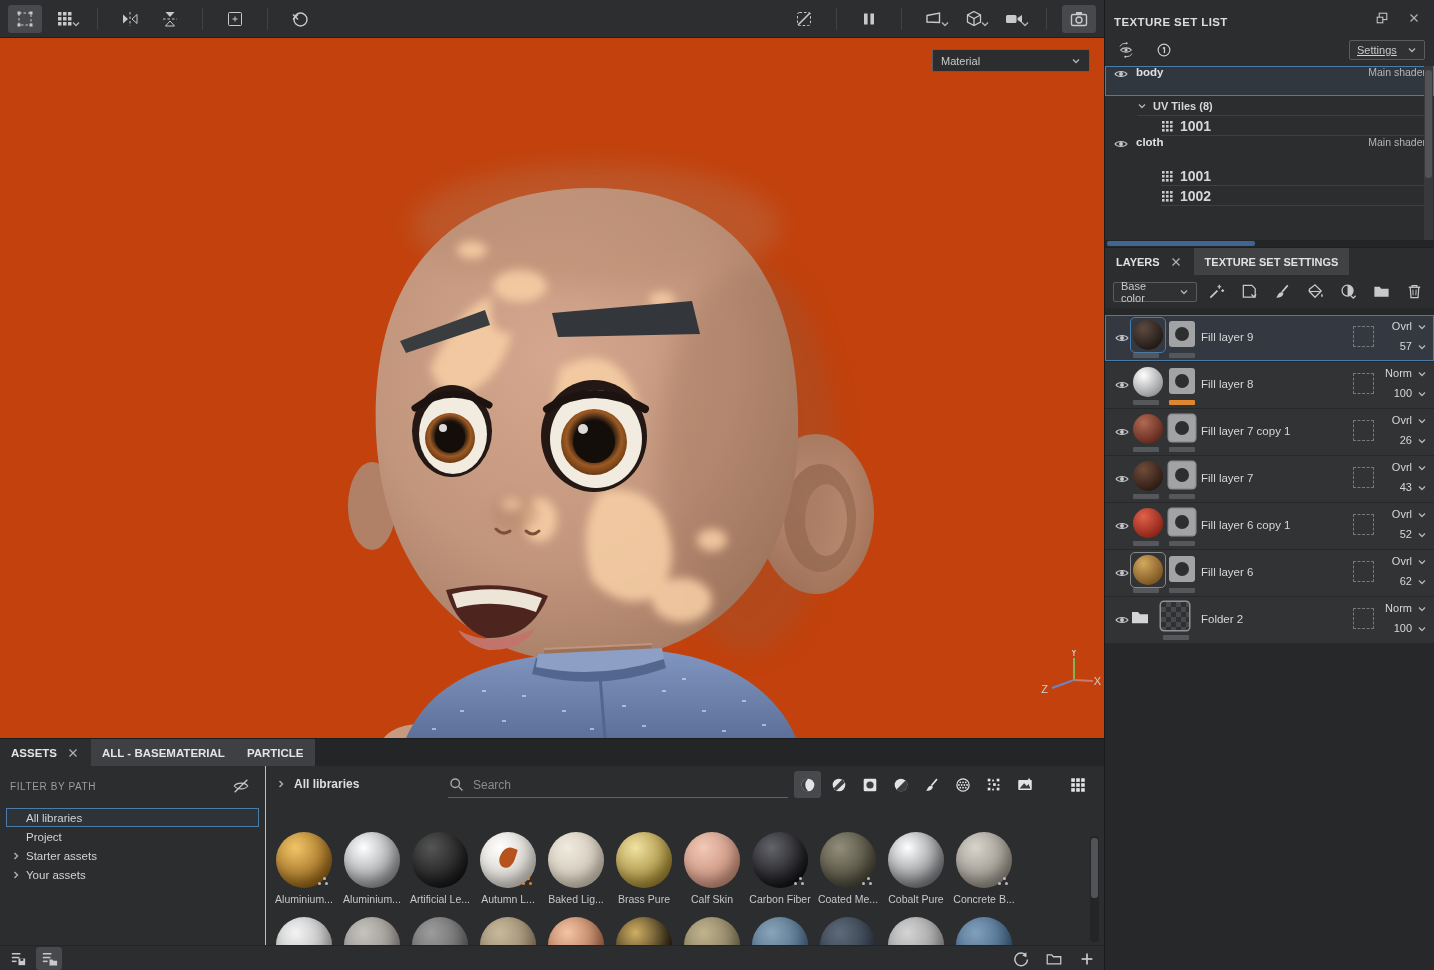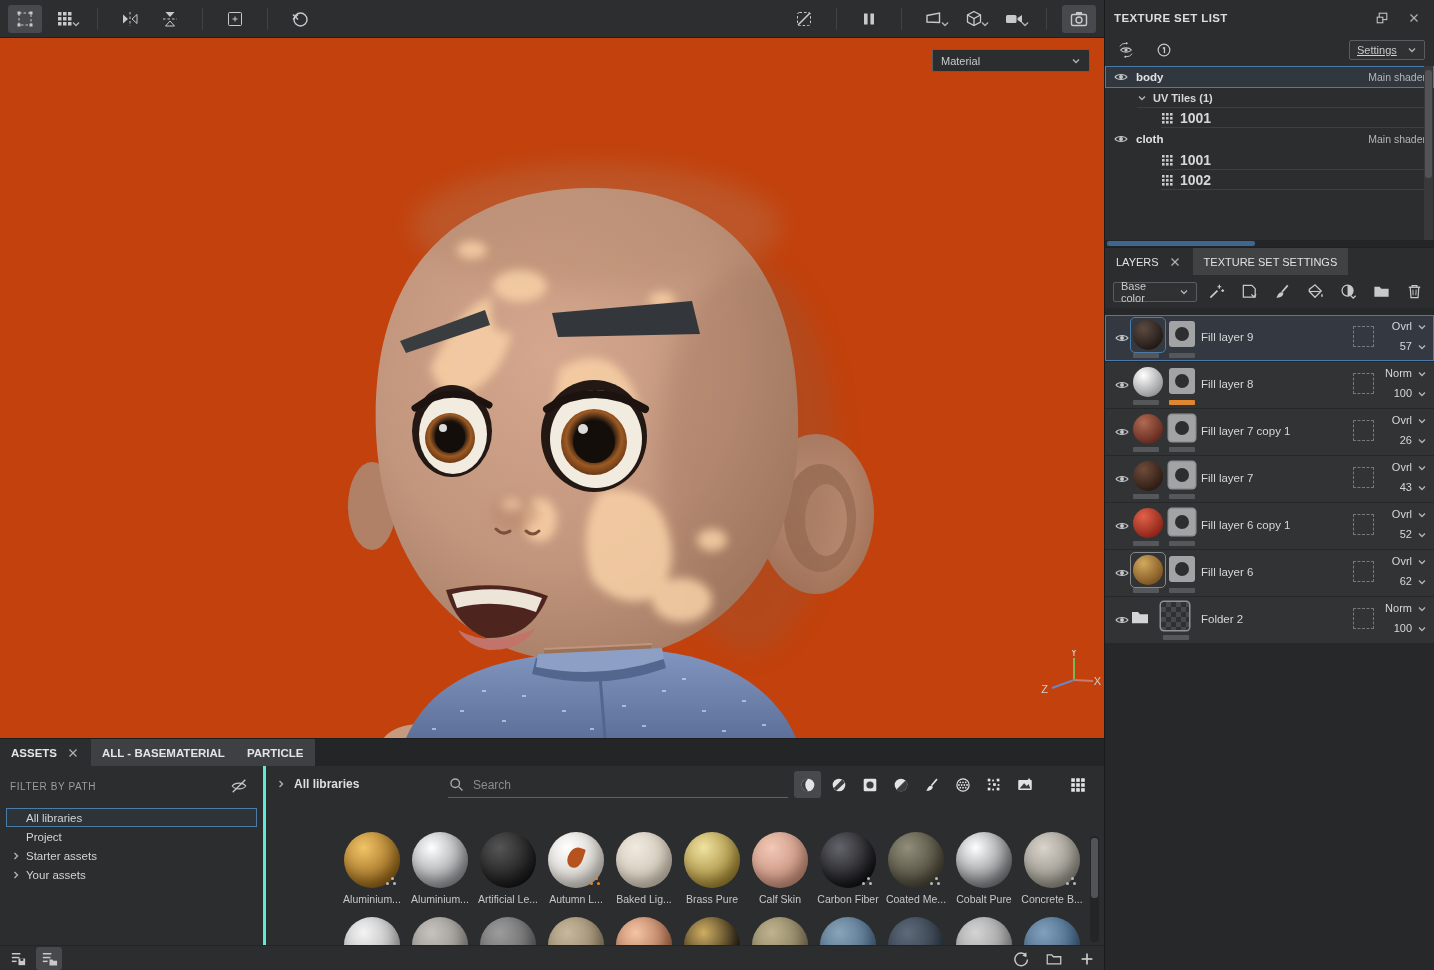--- a/index.html
+++ b/index.html
@@ -18,44 +18,44 @@
   .btn .dd { position:absolute; right:1px; bottom:0; }
 
   
   .viewport { position:absolute; left:0; top:38px; width:1104px; height:700px; background:#c2410c; overflow:hidden; }
   .vp-select { position:absolute; left:932px; top:11px; width:158px; height:23px; background:#2b2d2f; border:1px solid #5a5c5f; border-radius:2px; display:flex; align-items:center; padding:0 8px; font-size:11px; color:#c9cacb; }
   .vp-select .lbl { flex:1; }
   .axis { position:absolute; left:1036px; top:612px; width:66px; height:52px; }
 
   
   .rcol { position:absolute; left:1104px; top:0; width:330px; height:970px; background:#2b2d2f; border-left:1px solid #191b1d; }
-  .tsl-h { position:absolute; left:0; top:0; width:100%; height:36px; display:flex; align-items:center; padding:0 9px; gap:10px; }
+  .tsl-h { position:absolute; left:0; top:0; width:100%; height:36px; display:flex; align-items:flex-end; padding:8px 9px; gap:10px; }
   .tsl-title { flex:1; font-size:11.5px; font-weight:bold; letter-spacing:.4px; color:#dcdddd; }
   .tsl-tools { position:absolute; left:0; top:36px; width:100%; height:28px; display:flex; align-items:center; padding:0 9px; gap:14px;text-decoration:underline; }
   .sel { display:flex; align-items:center; background:#2f3133; border:1px solid #5a5c5f; border-radius:2px; height:20px; padding:0 7px; font-size:11px; color:#c9cacb; gap:10px; }
   .sel .lbl { flex:1; }
   .tsl-settings { margin-left:auto; width:76px; }
   .tsl-list { position:absolute; left:0; top:66px; width:100%; height:174px; overflow:hidden; }
-  .ts-row { height:22px; display:flex; align-items:center; padding:0 8px; gap:7px; position:relative; }
+  .ts-row { height:30px; display:flex; align-items:flex-start; padding:0 8px; gap:7px; position:relative; }
   .ts-row.selected { outline:1px solid #4d7ba7; outline-offset:-1px; background:#30373e; }
   .ts-name { font-size:11.5px; font-weight:bold; color:#e0e1e2; }
   .ts-shader { margin-left:auto; font-size:10.5px; color:#b4b5b6; }
   .uv-row { height:20px; display:flex; align-items:center; padding-left:32px; gap:6px; position:relative; }
   .uv-row:after { content:""; position:absolute; left:32px; right:10px; bottom:0; height:1px; background:#3d3f42; }
   .uv-lbl { font-size:11px; font-weight:bold; color:#d6d7d8; }
   .tile-row { height:20px; display:flex; align-items:center; padding-left:56px; gap:7px; position:relative; }
   .tile-row:after { content:""; position:absolute; left:56px; right:10px; bottom:0; height:1px; background:#3d3f42; }
   .tile-num { font-size:14px; font-weight:bold; color:#d6d7d8; }
   .tsl-vscroll { position:absolute; right:1px; top:66px; width:9px; height:174px; background:#37393b; }
   .tsl-vthumb { width:7px; margin:4px auto 0; height:108px; background:#515356; border-radius:3px; }
   .tsl-hscroll { position:absolute; left:0; top:240px; width:100%; height:7px; background:#232527; }
   .tsl-hthumb { width:148px; height:5px; margin:1px 0 0 2px; background:#3f6690; border-radius:2px; }
 
   .ltabs { position:absolute; left:0; top:247px; width:100%; height:28px; background:#2b2d2f; border-top:1px solid #1e2022; display:flex; }
-  .ltab { padding:0 11px; display:flex; align-items:center; gap:9px; font-size:11px; font-weight:normal; color:#e0e1e2; white-space:nowrap; }
+  .ltab { padding:0 11px; display:flex; align-items:center; gap:9px; font-size:11px; font-weight:bold; color:#e0e1e2; white-space:nowrap; }
   .ltab.inactive { background:#404244; }
   .lbar { position:absolute; left:0; top:275px; width:100%; height:33px; display:flex; align-items:center; padding:0 8px; }
   .lbar .sel { width:84px; }
   .lbar-icons { margin-left:auto; display:flex; gap:9px; align-items:center; }
   .lbar-icons .btn { width:24px; height:24px; }
   .llist { position:absolute; left:0; top:308px; width:100%; bottom:0; background:#262829; padding-top:7px; }
   .lrow { position:relative; height:46px; margin-bottom:1px; background:#313335; }
   .lrow.selected { outline:1.5px solid #4d7ba7; outline-offset:-1.5px; background:#343941; }
   .l-eye { position:absolute; left:9px; top:15px; }
   .l-sphbox { position:absolute; left:25px; top:2px; width:36px; height:36px; border:1px solid transparent; border-radius:5px; display:flex; align-items:center; justify-content:center; }
@@ -74,37 +74,37 @@
   .l-chev2 { position:absolute; right:7px; top:27px; }
   .l-bar { position:absolute; top:38px; width:26px; height:5px; background:#55575a; border-radius:1px; }
   .checker { background-color:#2e3032; background-image:linear-gradient(45deg,#47494c 25%,transparent 25%,transparent 75%,#47494c 75%),linear-gradient(45deg,#47494c 25%,transparent 25%,transparent 75%,#47494c 75%); background-size:10px 10px; background-position:0 0,5px 5px; border-radius:3px; }
 
   
   .assets { position:absolute; left:0; top:738px; width:1104px; height:232px; background:#2b2d2f; border-top:1px solid #1b1d1f; }
   .a-tabs { position:absolute; left:0; top:0; width:100%; height:27px; background:#232527; display:flex; }
   .a-tab { padding:0 11px; display:flex; align-items:center; gap:9px; font-size:11.5px; font-weight:bold; color:#e3e4e5; white-space:nowrap; }
   .a-tab.active { background:#2b2d2f; }
   .a-tab.light { background:#3e4043; }
-  .a-left { position:absolute; left:0; top:27px; width:266px; bottom:25px; border-right:3px solid #5eead4; }
+  .a-left { position:absolute; left:0; top:27px; width:266px; bottom:25px; border-right:1px solid #5eead4; }
   .a-filterrow { display:flex; align-items:center; padding:10px 12px 6px 10px; }
   .a-filterlbl { font-size:10px; letter-spacing:.6px; color:#9a9c9e; flex:1; }
   .a-tree { padding:6px 6px 0 6px; }
   .t-row { height:19px; display:flex; align-items:center; gap:5px; padding:0 4px 0 4px; font-size:11.5px; color:#d2d3d4; border:1px solid transparent; }
   .t-row.selected { border-color:#4d7ba7; background:#2e3338; }
   .t-row .t-ind { width:10px; display:inline-flex; justify-content:center; }
   .a-main { position:absolute; left:266px; top:27px; right:0; bottom:25px; overflow:hidden; }
   .a-crumb { position:absolute; left:10px; top:11px; display:flex; align-items:center; gap:8px; font-size:12px; font-weight:bold; color:#dedfe0; }
   .a-search { position:absolute; left:182px; top:6px; width:340px; height:26px; display:flex; align-items:center; gap:8px; border-bottom:1px solid #5f6164; }
   .a-search input { background:transparent; border:none; outline:none; color:#d2d3d4; font-size:12px; font-family:"Liberation Sans",sans-serif; width:280px; }
   .a-search input::placeholder { color:#8a8c8e; }
   .a-filters { position:absolute; left:528px; top:5px; display:flex; gap:4px; }
   .a-filters .btn { width:27px; height:27px; }
   .a-gridbtn { position:absolute; left:798px; top:5px; width:27px; height:27px; }
   .a-thumbs { position:absolute; left:0; top:66px; right:18px; bottom:0; overflow:hidden; }
-  .a-row { display:flex; padding-left:4px;justify-content:flex-end; }
+  .a-row { display:flex; padding-left:4px; }
   .a-row2 { margin-top:11px; }
   .a-item { width:68px; position:relative; }
   .a-sph { width:56px; height:56px; border-radius:50%; margin:0 auto; position:relative; box-shadow: inset -5px -8px 12px rgba(0,0,0,.28); }
   .a-lbl { font-size:10.5px; color:#c6c7c8; text-align:center; white-space:nowrap; overflow:hidden; margin-top:5px; height:13px; }
   .leaf { position:absolute; left:20px; top:15px; width:15px; height:21px; background:#b5521e; border-radius:80% 10% 70% 60%; transform:rotate(18deg); }
   .a-vscroll { position:absolute; right:5px; top:70px; width:9px; bottom:3px; background:#232527; border-radius:4px; }
   .a-vthumb { width:7px; margin:2px auto 0; height:60px; background:#515356; border-radius:3px; }
   .a-foot { position:absolute; left:0; bottom:0; width:100%; height:25px; background:#2b2d2f; border-top:1px solid #222426; }
   .a-foot .btn { width:26px; height:23px; }
   .a-foot-left { position:absolute; left:5px; top:1px; display:flex; gap:5px; }
@@ -779,21 +779,21 @@
         </span>
         <span class="ts-name">body</span>
         <span class="ts-shader">Main shader</span>
       </div>
       <div class="uv-row">
         <span class="icn ">
           <svg width="10" height="10" viewBox="0 0 10 10">
             <polyline points="2,3.5 5,6.5 8,3.5" fill="none" stroke="#b0b2b4" stroke-width="1.4"></polyline>
           </svg>
         </span>
-        <span class="uv-lbl">UV Tiles (1)</span>
+        <span class="uv-lbl">UV Tiles (8)</span>
       </div>
       <div class="tile-row">
         <span class="icn ">
           <svg width="12" height="12" viewBox="0 0 12 12">
             <rect x="1" y="1" width="2.6" height="2.6" fill="#c7c9cb"></rect>
             <rect x="5" y="1" width="2.6" height="2.6" fill="#c7c9cb"></rect>
             <rect x="9" y="1" width="2.6" height="2.6" fill="#c7c9cb"></rect>
             <rect x="1" y="5" width="2.6" height="2.6" fill="#c7c9cb"></rect>
             <rect x="5" y="5" width="2.6" height="2.6" fill="#c7c9cb"></rect>
             <rect x="9" y="5" width="2.6" height="2.6" fill="#c7c9cb"></rect>

